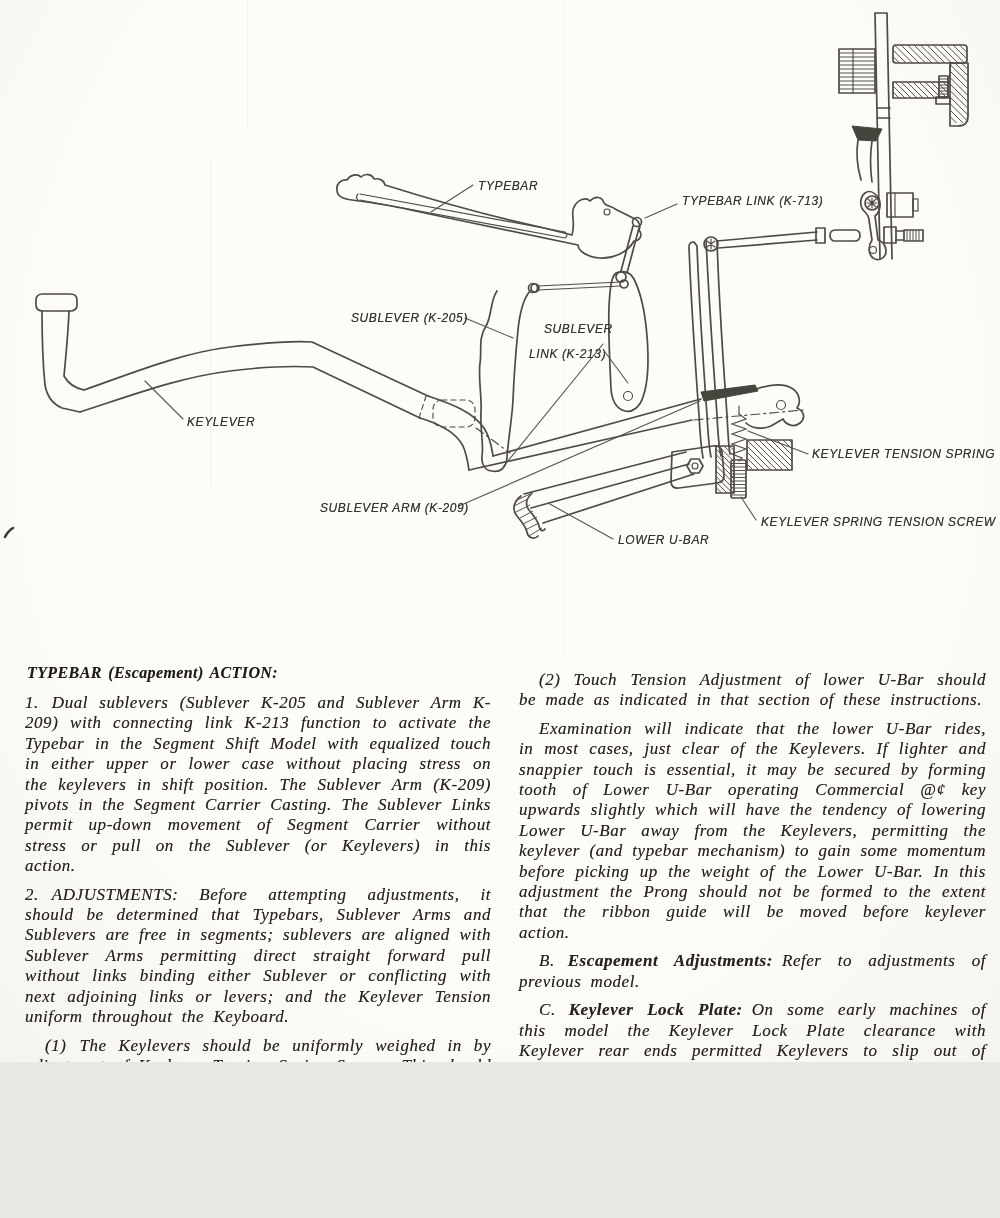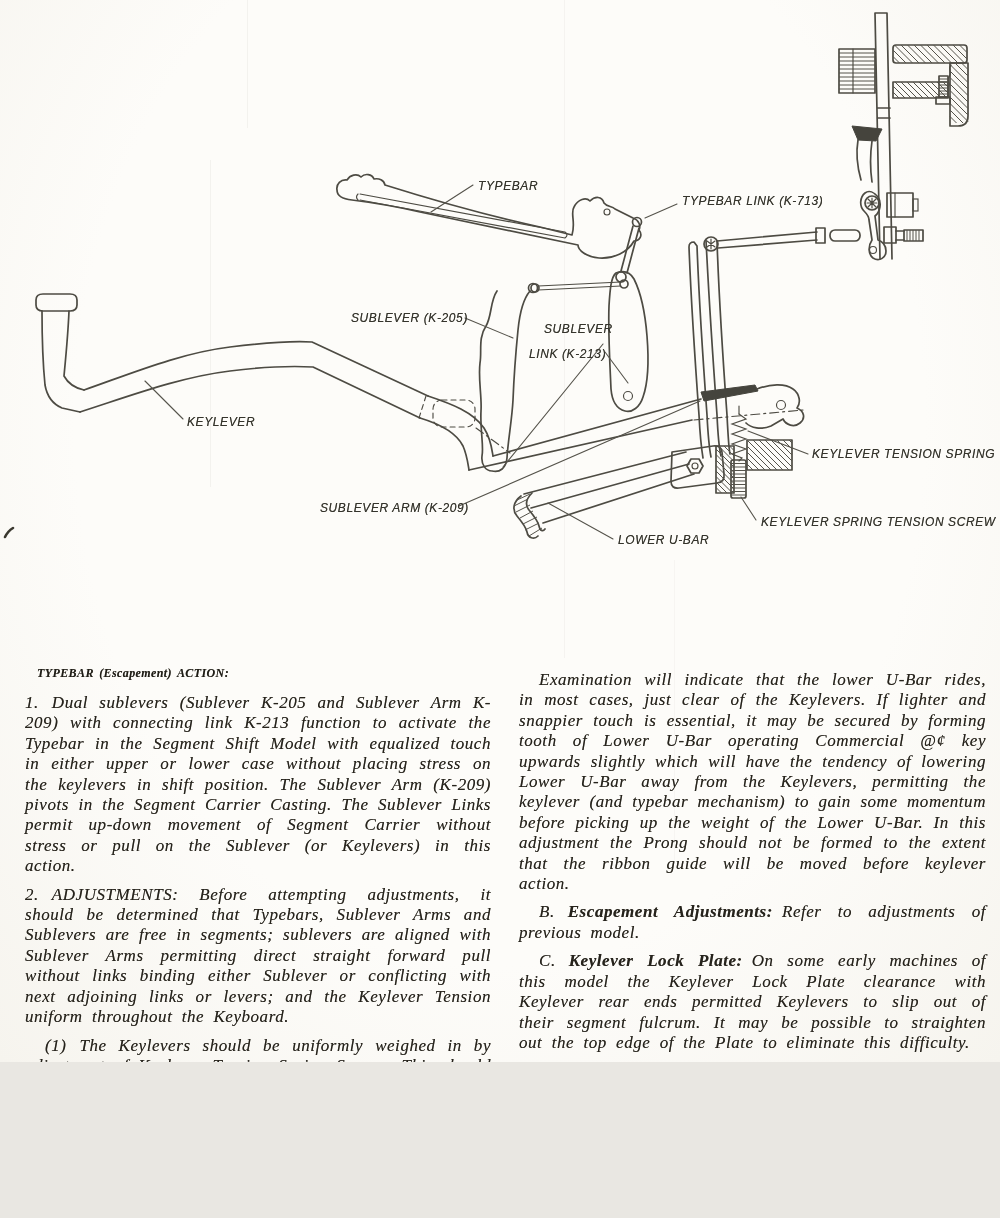--- a/index.html
+++ b/index.html
@@ -32,21 +32,21 @@
     font-family:"Liberation Sans", sans-serif;font-size:12px;letter-spacing:.6px;
     fill:#35342c;text-shadow:0 0 .4px rgba(53,52,44,.7);
   }
   .penmark{stroke:#3a382f;stroke-width:2.6;fill:none;stroke-linecap:round;}
   
   .col{position:absolute;text-align:justify;font-size:17px;line-height:20.4px;
        letter-spacing:.55px;word-spacing:4.5px;
        text-shadow:0 0 .35px rgba(45,42,32,.55);}
   .col.left{left:25px;top:662px;width:466px;}
   .col.right{left:519px;top:670px;width:467px;}
-  h2.head{font-size:12px;line-height:22px;margin:0 0 9px 12px;letter-spacing:.4px;
+  h2.head{font-size:16px;line-height:22px;margin:0 0 9px 2px;letter-spacing:.4px;
           word-spacing:2px;color:#1f1d16;}
   p.para{margin:0 0 8px 0;}
   p.subhead{margin:5px 0 3px 0;text-indent:17px;font-weight:bold;}
   .ind{text-indent:20px;}
   .pfx{margin-right:13px;}
   .lead{font-weight:bold;margin-right:9px;}
 </style>
 </head>
 <body>
 
@@ -231,18 +231,19 @@
   </svg>
 
   <section class="col left">
     <h2 class="head">TYPEBAR (Escapement) ACTION:</h2>
     <p class="para"><span class="pfx">1.</span><span>Dual sublevers (Sublever K-205 and Sublever Arm K-209) with connecting link K-213 function to activate the Typebar in the Segment Shift Model with equalized touch in either upper or lower case without placing stress on the keylevers in shift position. The Sublever Arm (K-209) pivots in the Segment Carrier Casting. The Sublever Links permit up-down movement of Segment Carrier without stress or pull on the Sublever (or Keylevers) in this action.</span></p>
     <p class="para"><span class="pfx">2.</span><span>ADJUSTMENTS: Before attempting adjustments, it should be determined that Typebars, Sublever Arms and Sublevers are free in segments; sublevers are aligned with Sublever Arms permitting direct straight forward pull without links binding either Sublever or conflicting with next adjoining links or levers; and the Keylever Tension uniform throughout the Keyboard.</span></p>
     <p class="para ind"><span class="pfx">(1)</span><span>The Keylevers should be uniformly weighed in by adjustment of Keylever Tension Spring Screws. This should be accomplished using 3 ounce weight, holding one typebar to the platen, typebar face should move to within 1½ inches of front prongs of type guide.</span></p>
   </section>
 
   <section class="col right">
+    <p class="para ind"><span class="pfx">(2)</span><span>Touch Tension Adjustment of lower U-Bar should be made as indicated in that section of these instructions.</span></p>
     <p class="para ind"><span>Examination will indicate that the lower U-Bar rides, in most cases, just clear of the Keylevers. If lighter and snappier touch is essential, it may be secured by forming tooth of Lower U-Bar operating Commercial @¢ key upwards slightly which will have the tendency of lowering Lower U-Bar away from the Keylevers, permitting the keylever (and typebar mechanism) to gain some momentum before picking up the weight of the Lower U-Bar. In this adjustment the Prong should not be formed to the extent that the ribbon guide will be moved before keylever action.</span></p>
     <p class="para ind"><span class="pfx">B.</span><span class="lead">Escapement Adjustments:</span><span>Refer to adjustments of previous model.</span></p>
     <p class="para ind"><span class="pfx">C.</span><span class="lead">Keylever Lock Plate:</span><span>On some early machines of this model the Keylever Lock Plate clearance with Keylever rear ends permitted Keylevers to slip out of their segment fulcrum. It may be possible to straighten out the top edge of the Plate to eliminate this difficulty.</span></p>
   </section>
 
 </div>
 
 </body></html>

